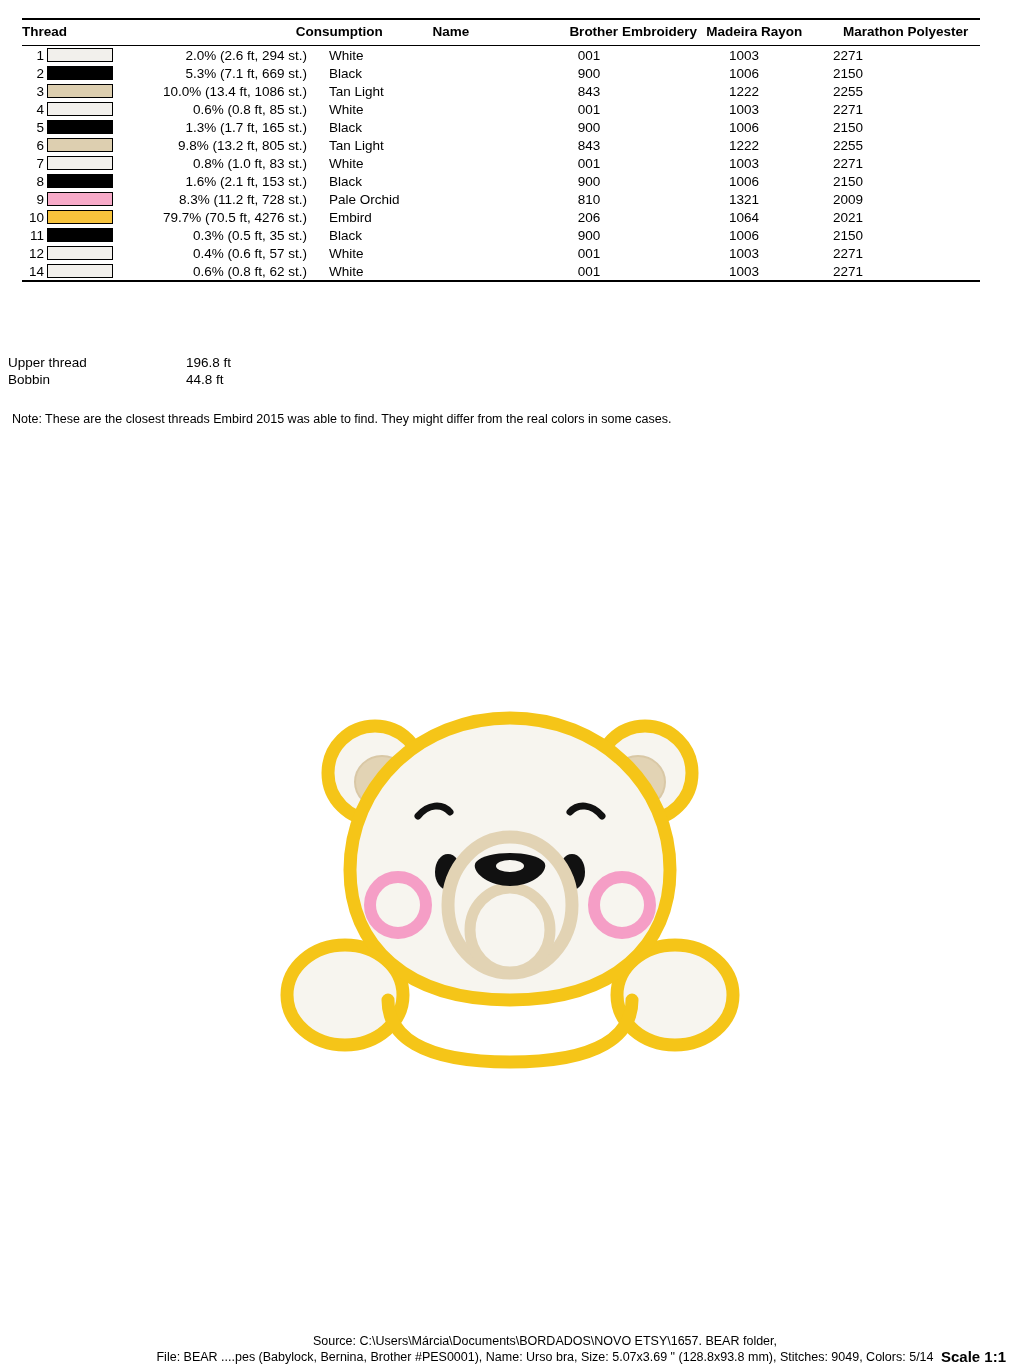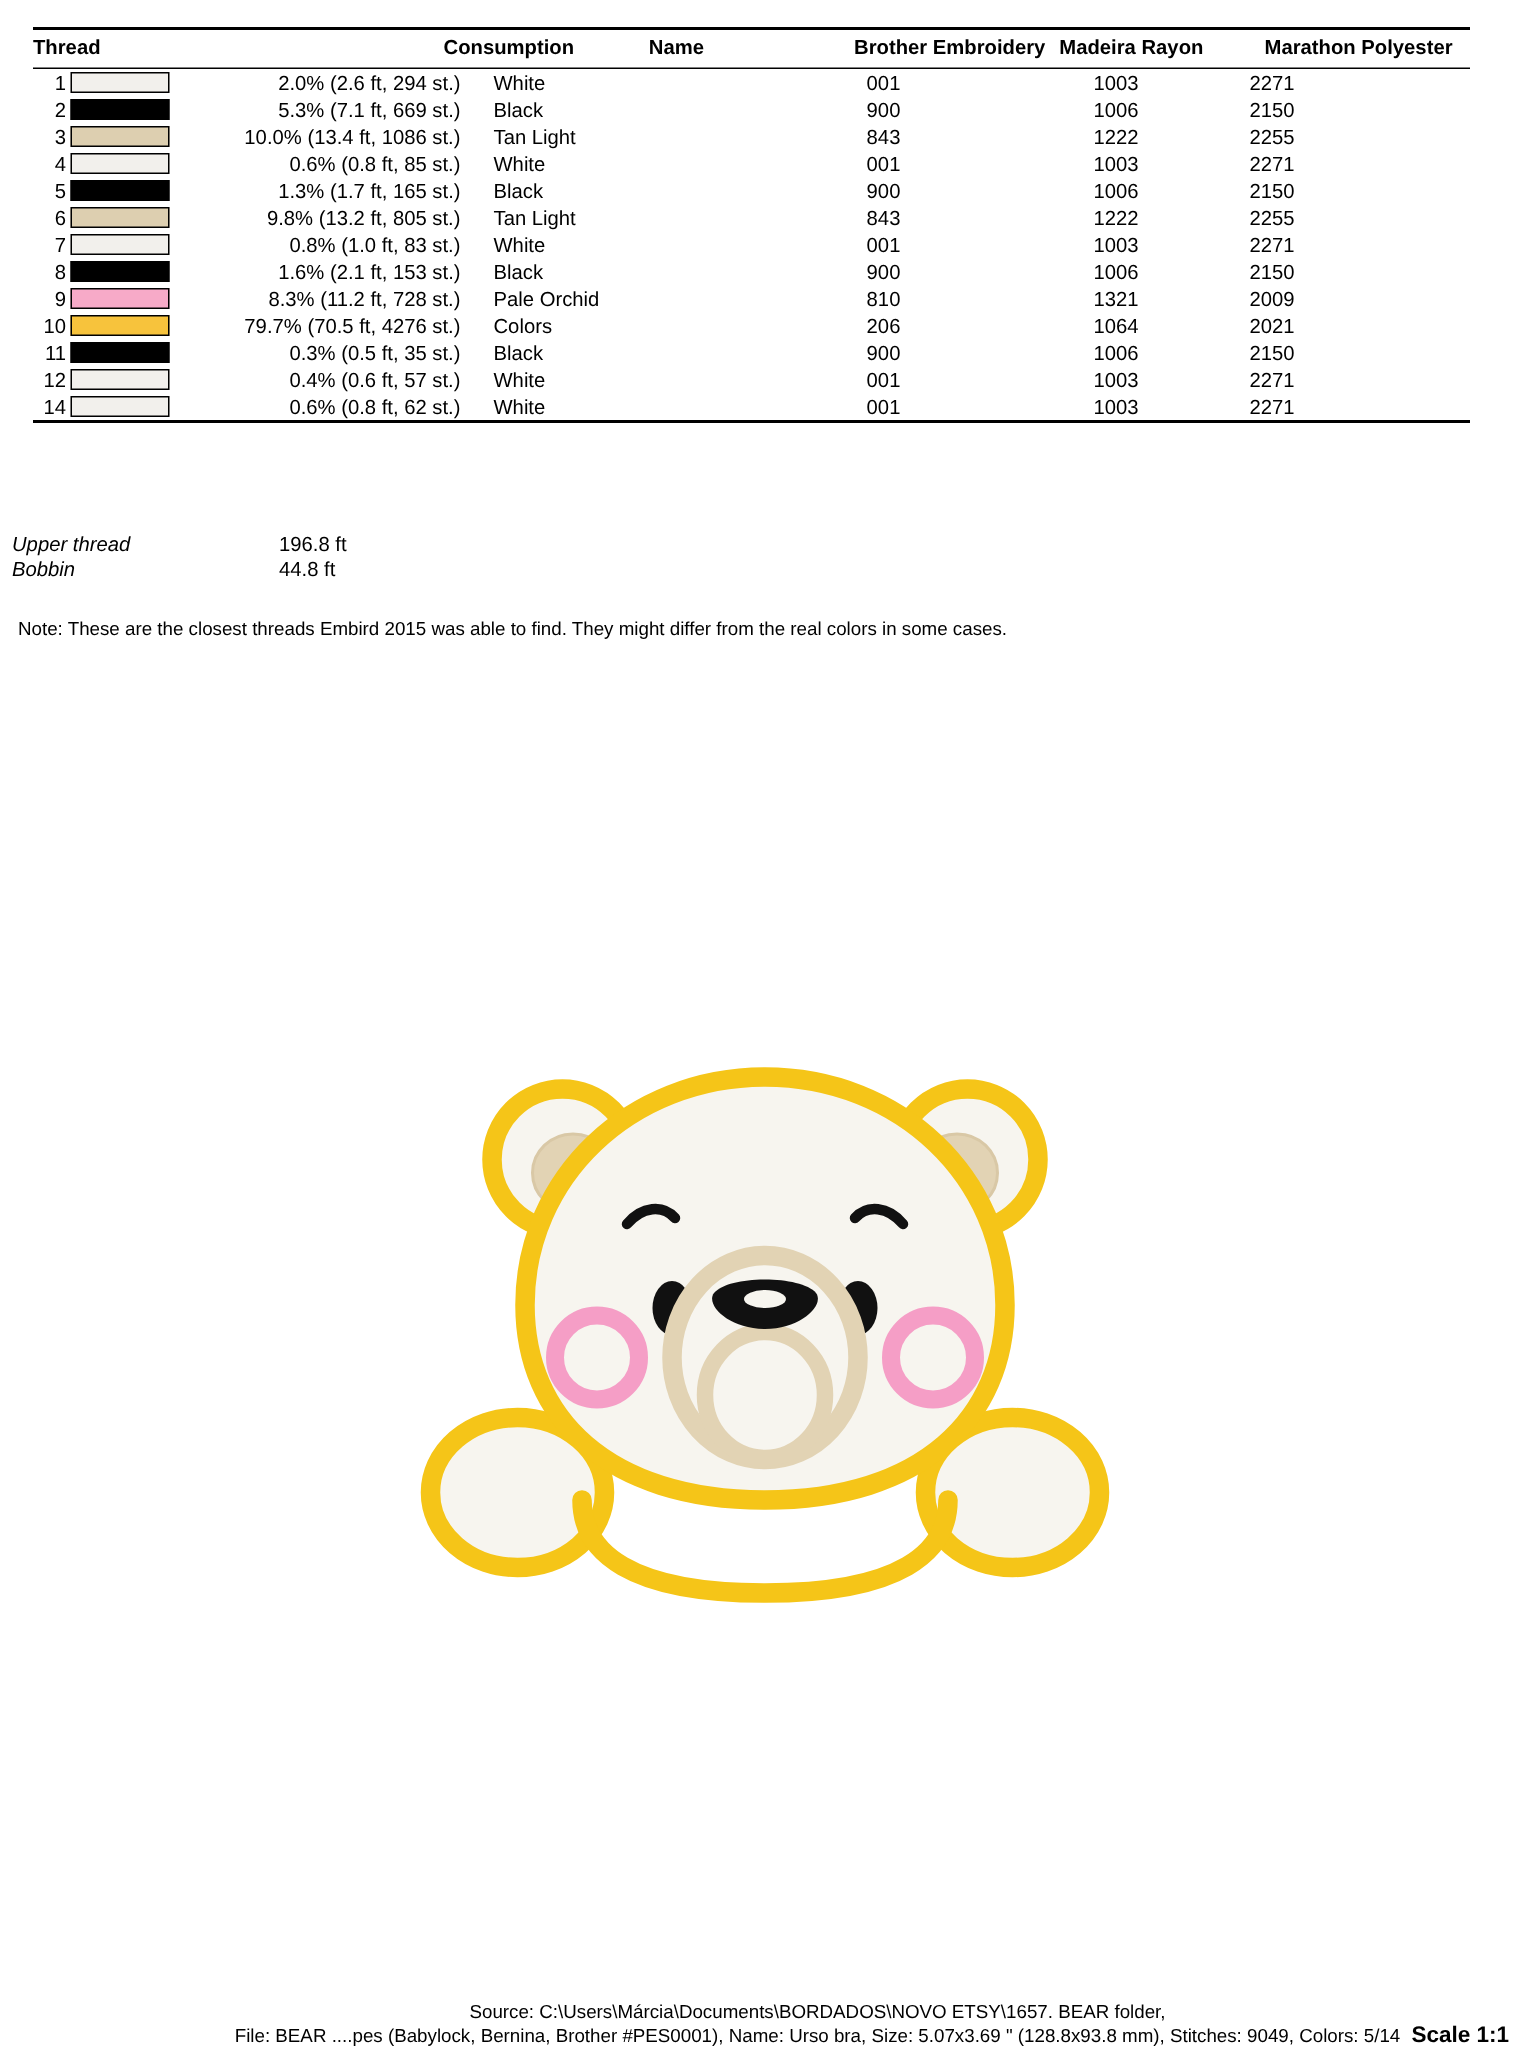--- a/index.html
+++ b/index.html
@@ -85,21 +85,21 @@
   .totals {
     position: absolute;
     left: 8px;
     top: 355px;
     font-size: 13.5px;
   }
   .totals .row {
     display: flex;
     margin-bottom: 2px;
   }
-  .totals .lbl { width: 178px; font-style: italic; }
+  .totals .lbl { width: 178px; }
   .totals .val { }
 
   .note {
     position: absolute;
     left: 12px;
     top: 412px;
     font-size: 12.5px;
   }
 
   
@@ -253,21 +253,21 @@
             <td class="col-brother">810</td>
             <td class="col-madeira">1321</td>
             <td class="col-marathon">2009</td>
           </tr>
           <tr>
             <td class="col-idx">10</td>
             <td class="col-swatch">
               <span class="swatch" style="background: rgb(247, 195, 60);"></span>
             </td>
             <td class="col-cons">79.7% (70.5 ft, 4276 st.)</td>
-            <td class="col-name">Colors</td>
+            <td class="col-name">Embird</td>
             <td class="col-brother">206</td>
             <td class="col-madeira">1064</td>
             <td class="col-marathon">2021</td>
           </tr>
           <tr>
             <td class="col-idx">11</td>
             <td class="col-swatch">
               <span class="swatch" style="background: rgb(0, 0, 0);"></span>
             </td>
             <td class="col-cons">0.3% (0.5 ft, 35 st.)</td>

